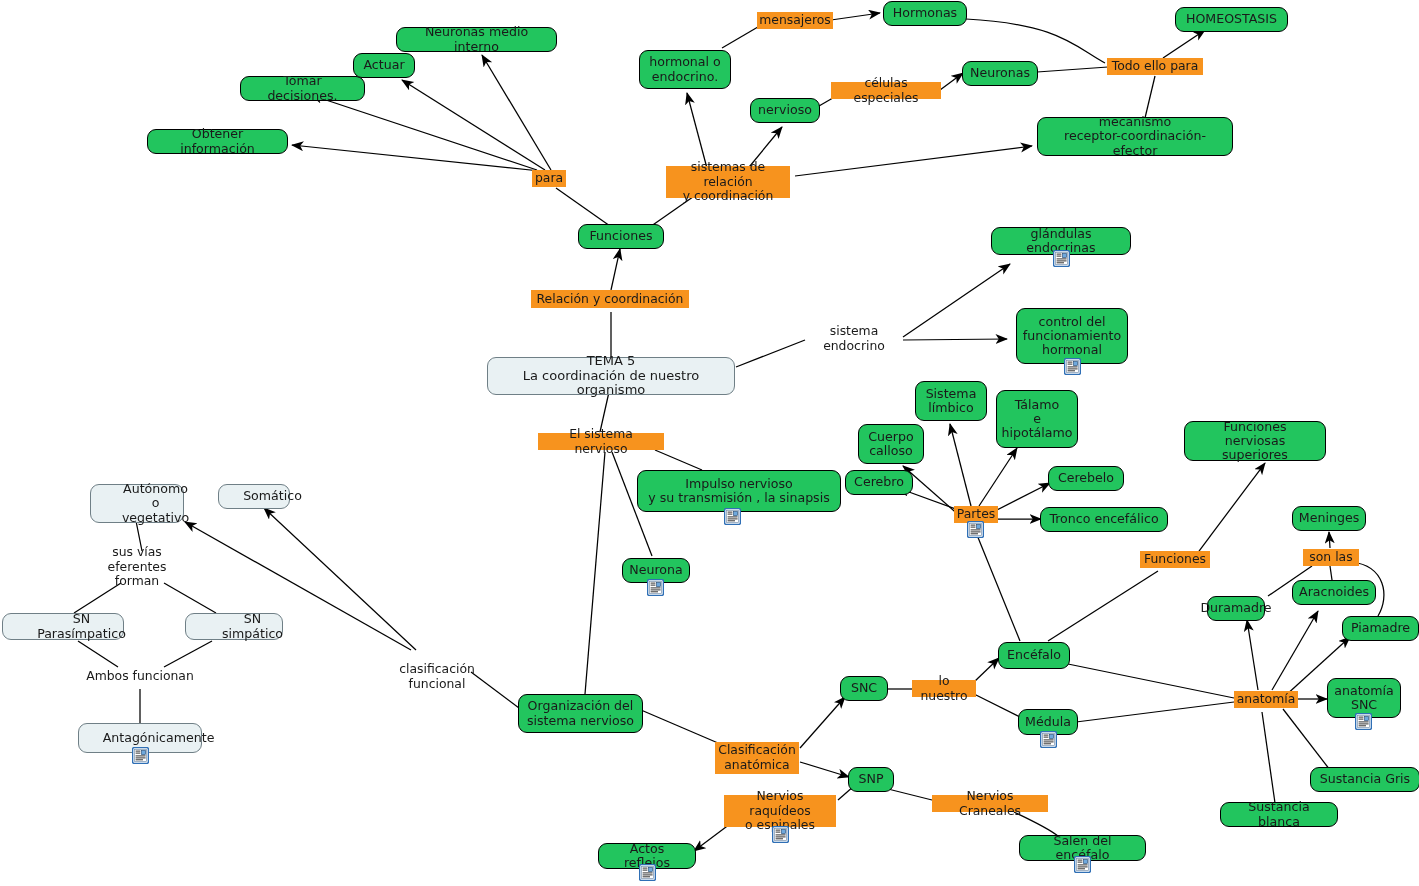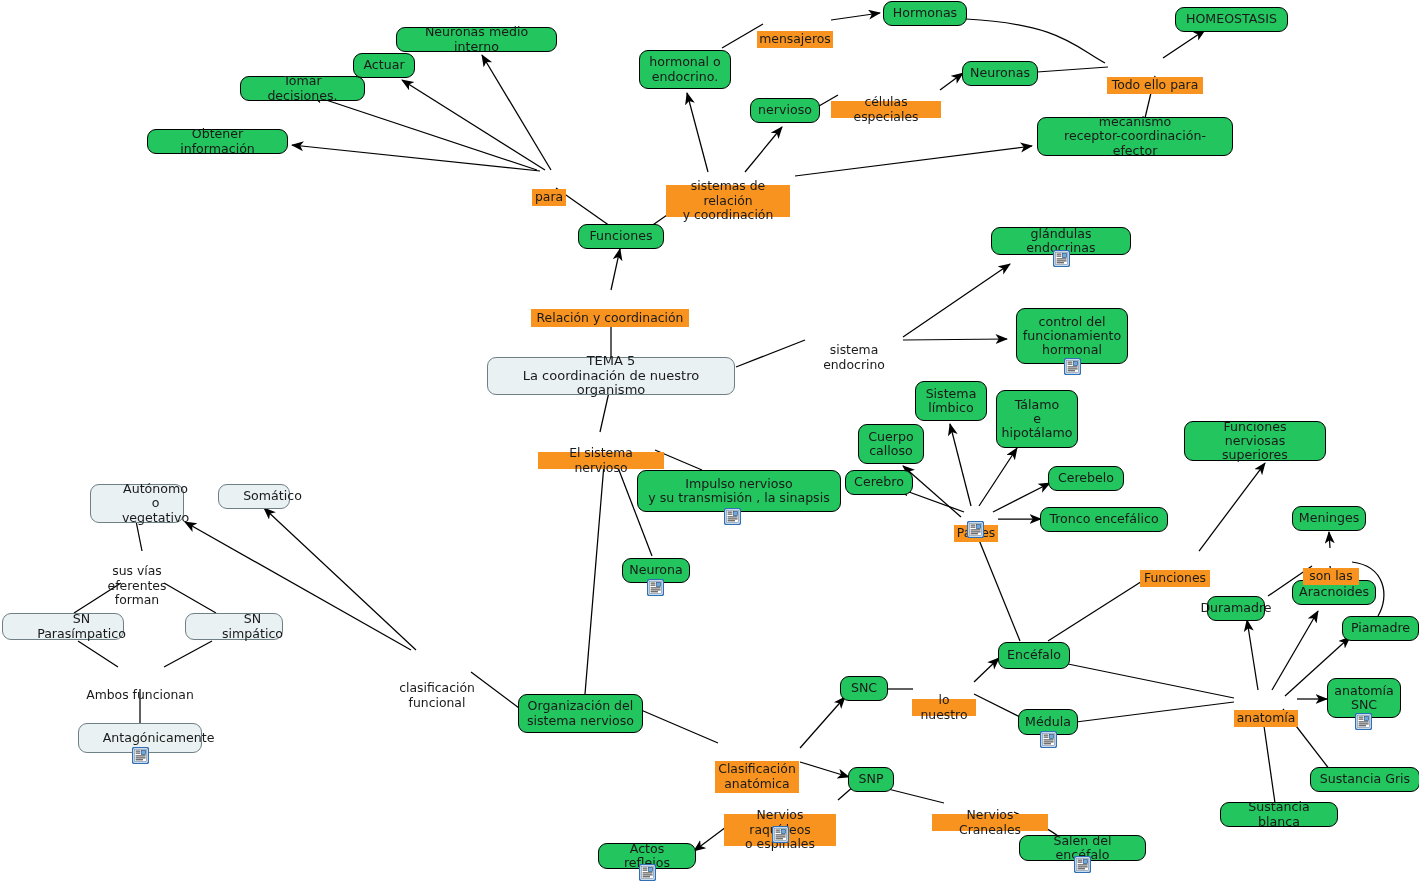--- a/index.html
+++ b/index.html
@@ -56,21 +56,20 @@
     font-size:12.4px;
     line-height:1.18;
     text-align:center;
     padding:1px 3px;
     white-space:pre-line;
     z-index:6;
     border:0;
     display:flex;
     align-items:center;
     justify-content:center;
-    margin-top:19px;
   }
   .label.plain{
     background:transparent;
   }
   .docicon{
     position:absolute;
     width:17px;height:17px;
     z-index:8;
   }
   .docicon svg{display:block;width:17px;height:17px;}

